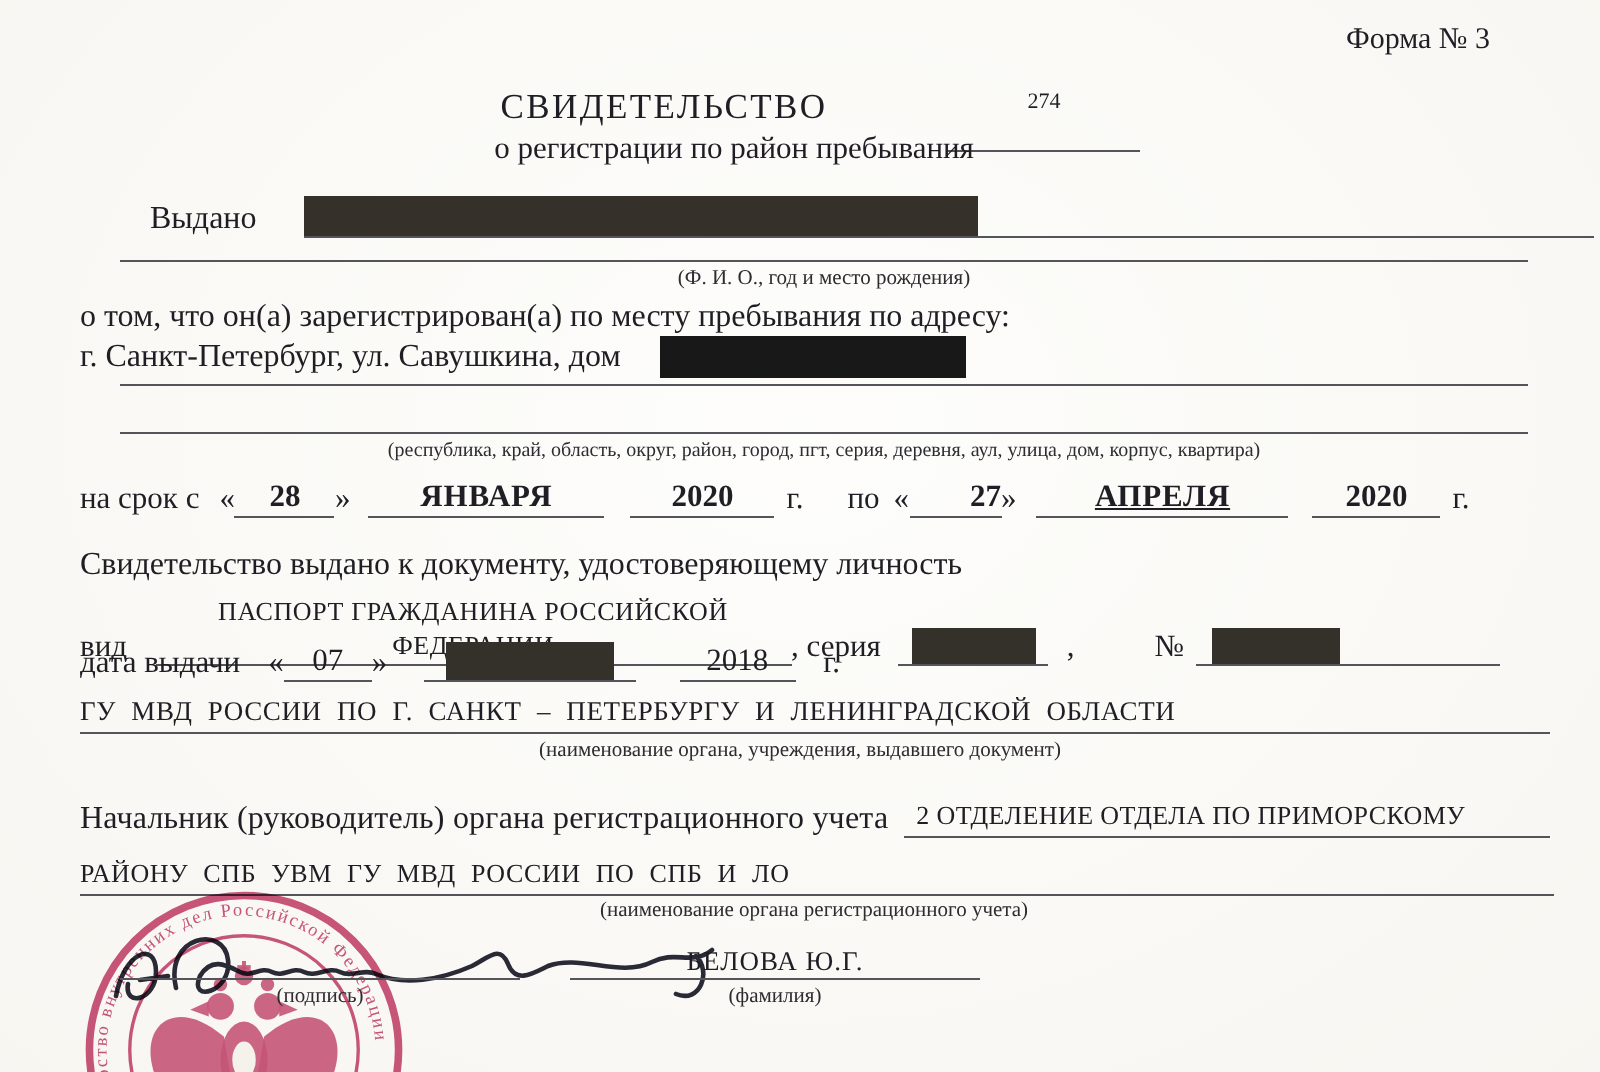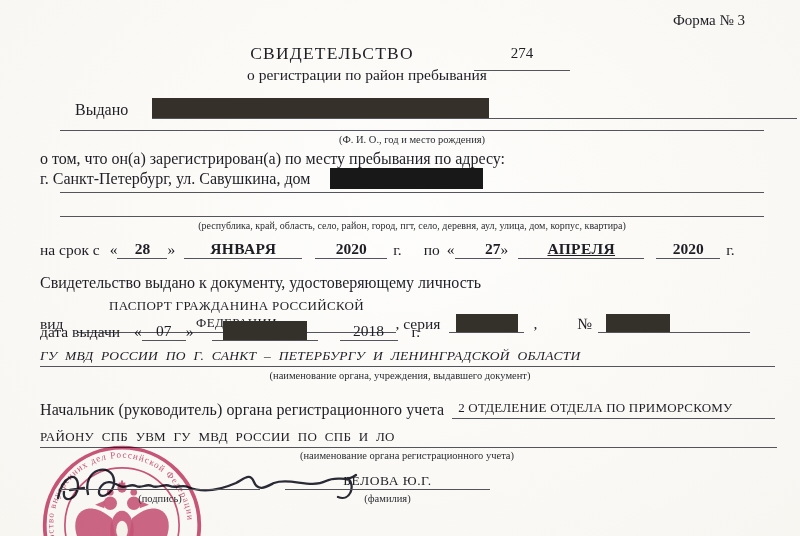--- a/index.html
+++ b/index.html
@@ -32,42 +32,42 @@
 </style>
 </head>
 <body>
 
 <div class="page">
 
   <div class="abs" style="top:12px;right:55px;font-size:15px;">Форма № 3</div>
 
   <div class="abs center" style="top:43px;left:232px;width:200px;font-size:17.5px;letter-spacing:1.2px;">СВИДЕТЕЛЬСТВО</div>
 
-  <div class="abs center u" style="top:45px;left:474px;width:96px;font-size:15px;padding-bottom:8px;">274</div>
+  <div class="abs center u" style="top:45px;left:474px;width:96px;font-size:11px;padding-bottom:18px;">274</div>
 
   <div class="abs center" style="top:66px;left:237px;width:260px;font-size:15.5px;">о регистрации по район пребывания</div>
 
   <div class="row" style="top:98px;left:75px;">
     <div class="body16" style="margin-right:24px;">Выдано</div>
     <div class="u" style="width:645px;display:flex;align-items:flex-end;">
       <span class="redact" style="width:337px;height:20px;background:#35312a;"></span>
     </div>
   </div>
 
   <div class="rule" style="top:130px;left:60px;width:704px;"></div>
   <div class="capt" style="top:134px;left:262px;width:300px;">(Ф. И. О., год и место рождения)</div>
 
   <div class="abs body16" style="top:150px;left:40px;">о том, что он(а) зарегистрирован(а) по месту пребывания по адресу:</div>
 
   <div class="abs body16" style="top:170px;left:40px;">г. Санкт-Петербург, ул. Савушкина, дом</div>
   <div class="bx" style="top:168px;left:330px;width:153px;height:21px;background:#181818;"></div>
 
   <div class="rule" style="top:192px;left:60px;width:704px;"></div>
   <div class="rule" style="top:216px;left:60px;width:704px;"></div>
-  <div class="capt" style="top:220px;left:100px;width:624px;font-size:10px;">(республика, край, область, село, район, город, пгт, село, деревня, аул, улица, дом, корпус, квартира)</div>
+  <div class="capt" style="top:220px;left:100px;width:624px;font-size:10px;">(республика, край, область, округ, район, город, пгт, серия, деревня, аул, улица, дом, корпус, квартира)</div>
 
   <div class="row" style="top:239px;left:40px;width:735px;">
     <span>на срок с</span>
     <span style="margin-left:10px;">«</span>
     <span class="u seg bold" style="width:50px;">28</span>
     <span>»</span>
     <span class="u seg bold" style="width:118px;margin-left:9px;letter-spacing:.4px;">ЯНВАРЯ</span>
     <span class="u seg bold" style="width:72px;margin-left:13px;">2020</span>
     <span style="margin-left:6px;">г.</span>
     <span style="margin-left:22px;">по</span>
@@ -100,21 +100,21 @@
     <span style="margin-left:14px;">«</span>
     <span class="u seg" style="width:44px;">07</span>
     <span>»</span>
     <span class="u" style="width:106px;margin-left:18px;display:flex;justify-content:center;align-items:flex-end;">
       <span class="redact" style="width:84px;height:19px;background:#34302a;"></span>
     </span>
     <span class="u seg" style="width:58px;margin-left:22px;">2018</span>
     <span style="margin-left:14px;">г.</span>
   </div>
 
-  <div class="abs caps" style="top:348px;left:40px;font-size:13.5px;word-spacing:4px;font-style:italic;">ГУ МВД РОССИИ ПО Г. САНКТ – ПЕТЕРБУРГУ И ЛЕНИНГРАДСКОЙ ОБЛАСТИ</div>
+  <div class="abs caps" style="top:348px;left:40px;font-size:13.5px;word-spacing:4px;">ГУ МВД РОССИИ ПО Г. САНКТ – ПЕТЕРБУРГУ И ЛЕНИНГРАДСКОЙ ОБЛАСТИ</div>
   <div class="rule" style="top:366px;left:40px;width:735px;"></div>
   <div class="capt" style="top:370px;left:88px;width:624px;">(наименование органа, учреждения, выдавшего документ)</div>
 
   <div class="row" style="top:399px;left:40px;width:735px;">
     <span style="font-size:16px;letter-spacing:.1px;">Начальник (руководитель) органа регистрационного учета</span>
     <span class="u caps" style="flex:1;margin-left:8px;padding-left:6px;padding-bottom:2px;line-height:17px;letter-spacing:.2px;">2 ОТДЕЛЕНИЕ ОТДЕЛА ПО ПРИМОРСКОМУ</span>
   </div>
   <div class="abs u caps" style="top:426px;left:40px;width:737px;line-height:21px;word-spacing:4px;">РАЙОНУ СПБ УВМ ГУ МВД РОССИИ ПО СПБ И ЛО</div>
   <div class="capt" style="top:450px;left:97px;width:620px;">(наименование органа регистрационного учета)</div>
 

